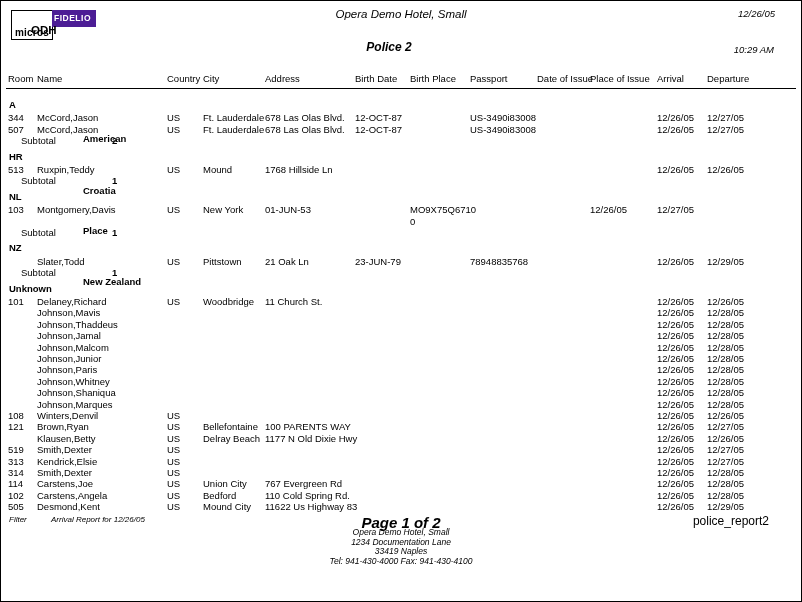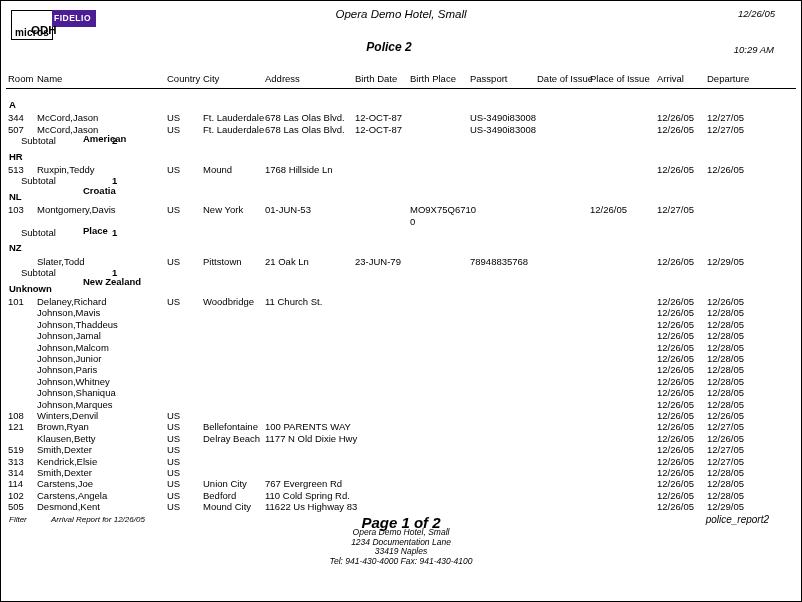--- a/index.html
+++ b/index.html
@@ -40,21 +40,21 @@
   .guest-row { min-height:11.4px; }
   .subtotal-row { position:relative; height:11.4px; padding-left:20px;
                   font-size:9.5px; line-height:11.4px; }
   .subtotal-count { position:absolute; left:111px; top:0; font-weight:bold; }
 
   
   .footer-filter { position:absolute; left:8px; top:514px; font-style:italic; font-size:8px; }
   .footer-filter .f-value { margin-left:22px; }
   .footer-page { position:absolute; left:0; top:513px; width:100%; text-align:center;
                  font-style:italic; font-weight:bold; font-size:15px; }
-  .footer-file { position:absolute; right:32px; top:513px; font-style:italic; font-size:10px; }
+  .footer-file { position:absolute; right:32px; top:513px; font-size:12px; }
   .footer-address { position:absolute; left:0; top:527px; width:100%; text-align:center;
                     font-style:italic; font-size:8.5px; line-height:9.6px; }
 </style>
 </head>
 <body>
 
 <div class="page">
 
   <div class="logo">
     <span class="logo-micros">micros</span>

